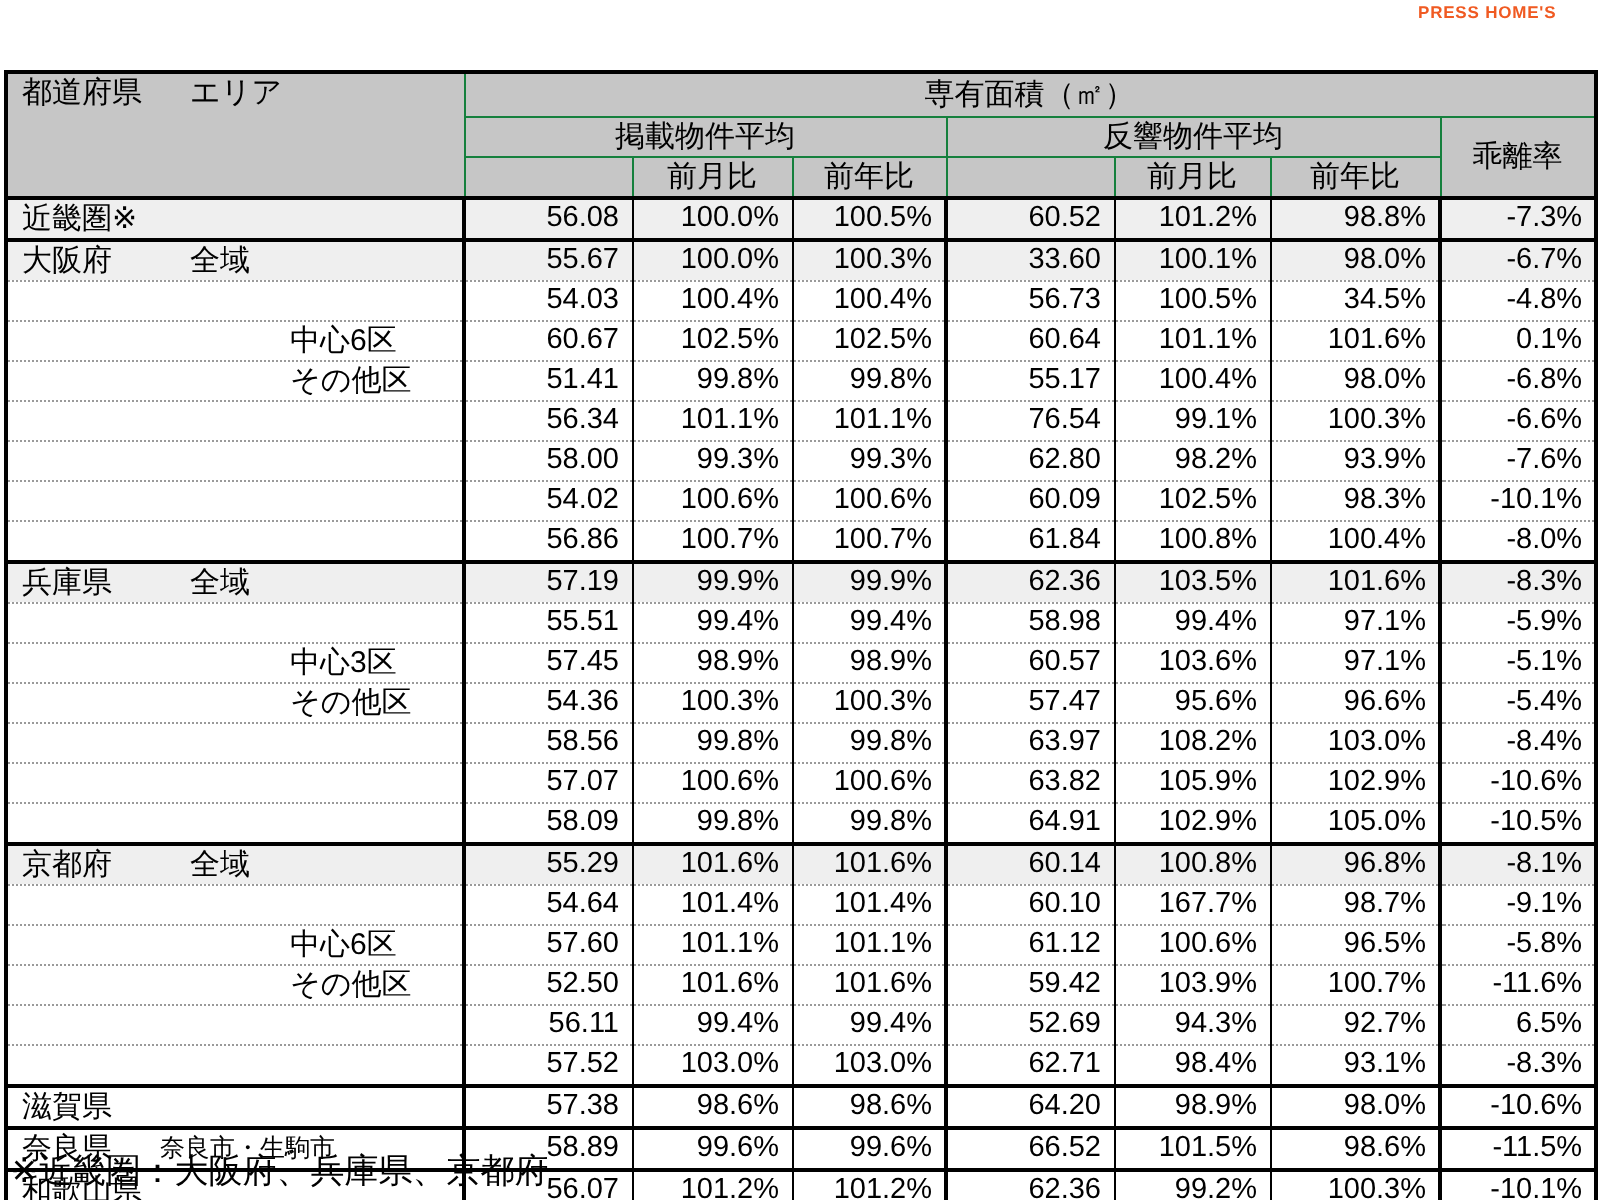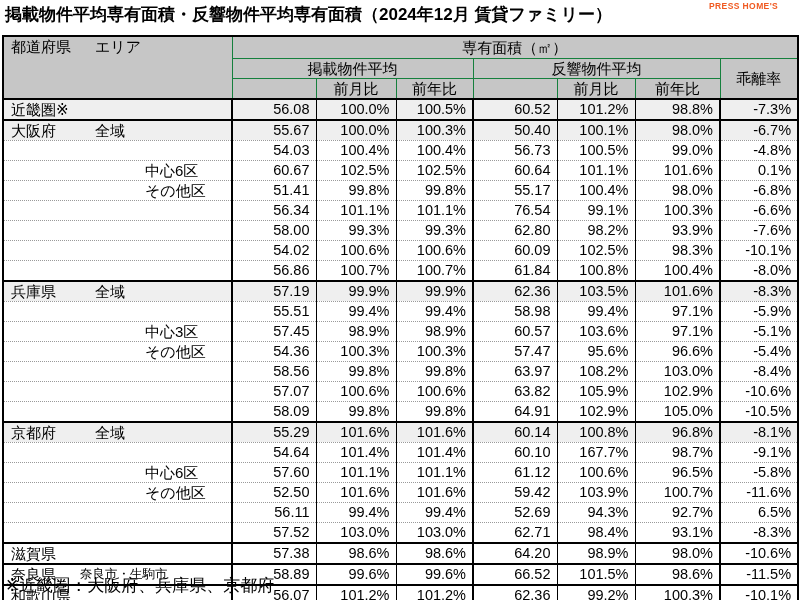--- a/index.html
+++ b/index.html
@@ -35,21 +35,20 @@
   .areaName.small{left:76px;font-size:12.5px;}
   .hpref{position:absolute;left:7px;top:0;}
   .harea{position:absolute;left:91px;top:0;}
   .footnote{position:absolute;left:5px;top:574px;font-size:17px;white-space:nowrap;}
 </style>
 </head>
 <body>
 
 <div class="page">
 
-  <div class="title">掲載物件平均専有面積・反響物件平均専有面積（2024年12月 賃貸ファミリー）</div>
 
   <div class="logo">
     <span class="logo-top">PRESS HOME'S</span>
   </div>
 
   <div class="tablewrap">
     <table>
       <colgroup>
         <col style="width:229px">
         <col style="width:84px">
@@ -96,35 +95,35 @@
             <td class="bL2">-7.3%</td>
           </tr>
           <tr class="hl gstart">
             <td class="area-cell">
               <span class="pref">大阪府</span>
               <span class="areaName ind1">全域</span>
             </td>
             <td class="bL2">55.67</td>
             <td>100.0%</td>
             <td>100.3%</td>
-            <td class="bL2">50.40</td>
+            <td class="bL2">33.60</td>
             <td>100.1%</td>
             <td>98.0%</td>
             <td class="bL2">-6.7%</td>
           </tr>
           <tr class="">
             <td class="area-cell">
               <span class="areaName ind2">大阪市</span>
             </td>
             <td class="bL2">54.03</td>
             <td>100.4%</td>
             <td>100.4%</td>
             <td class="bL2">56.73</td>
             <td>100.5%</td>
-            <td>99.0%</td>
+            <td>34.5%</td>
             <td class="bL2">-4.8%</td>
           </tr>
           <tr class="">
             <td class="area-cell">
               <span class="areaName ind3">中心6区</span>
             </td>
             <td class="bL2">60.67</td>
             <td>102.5%</td>
             <td>102.5%</td>
             <td class="bL2">60.64</td>

